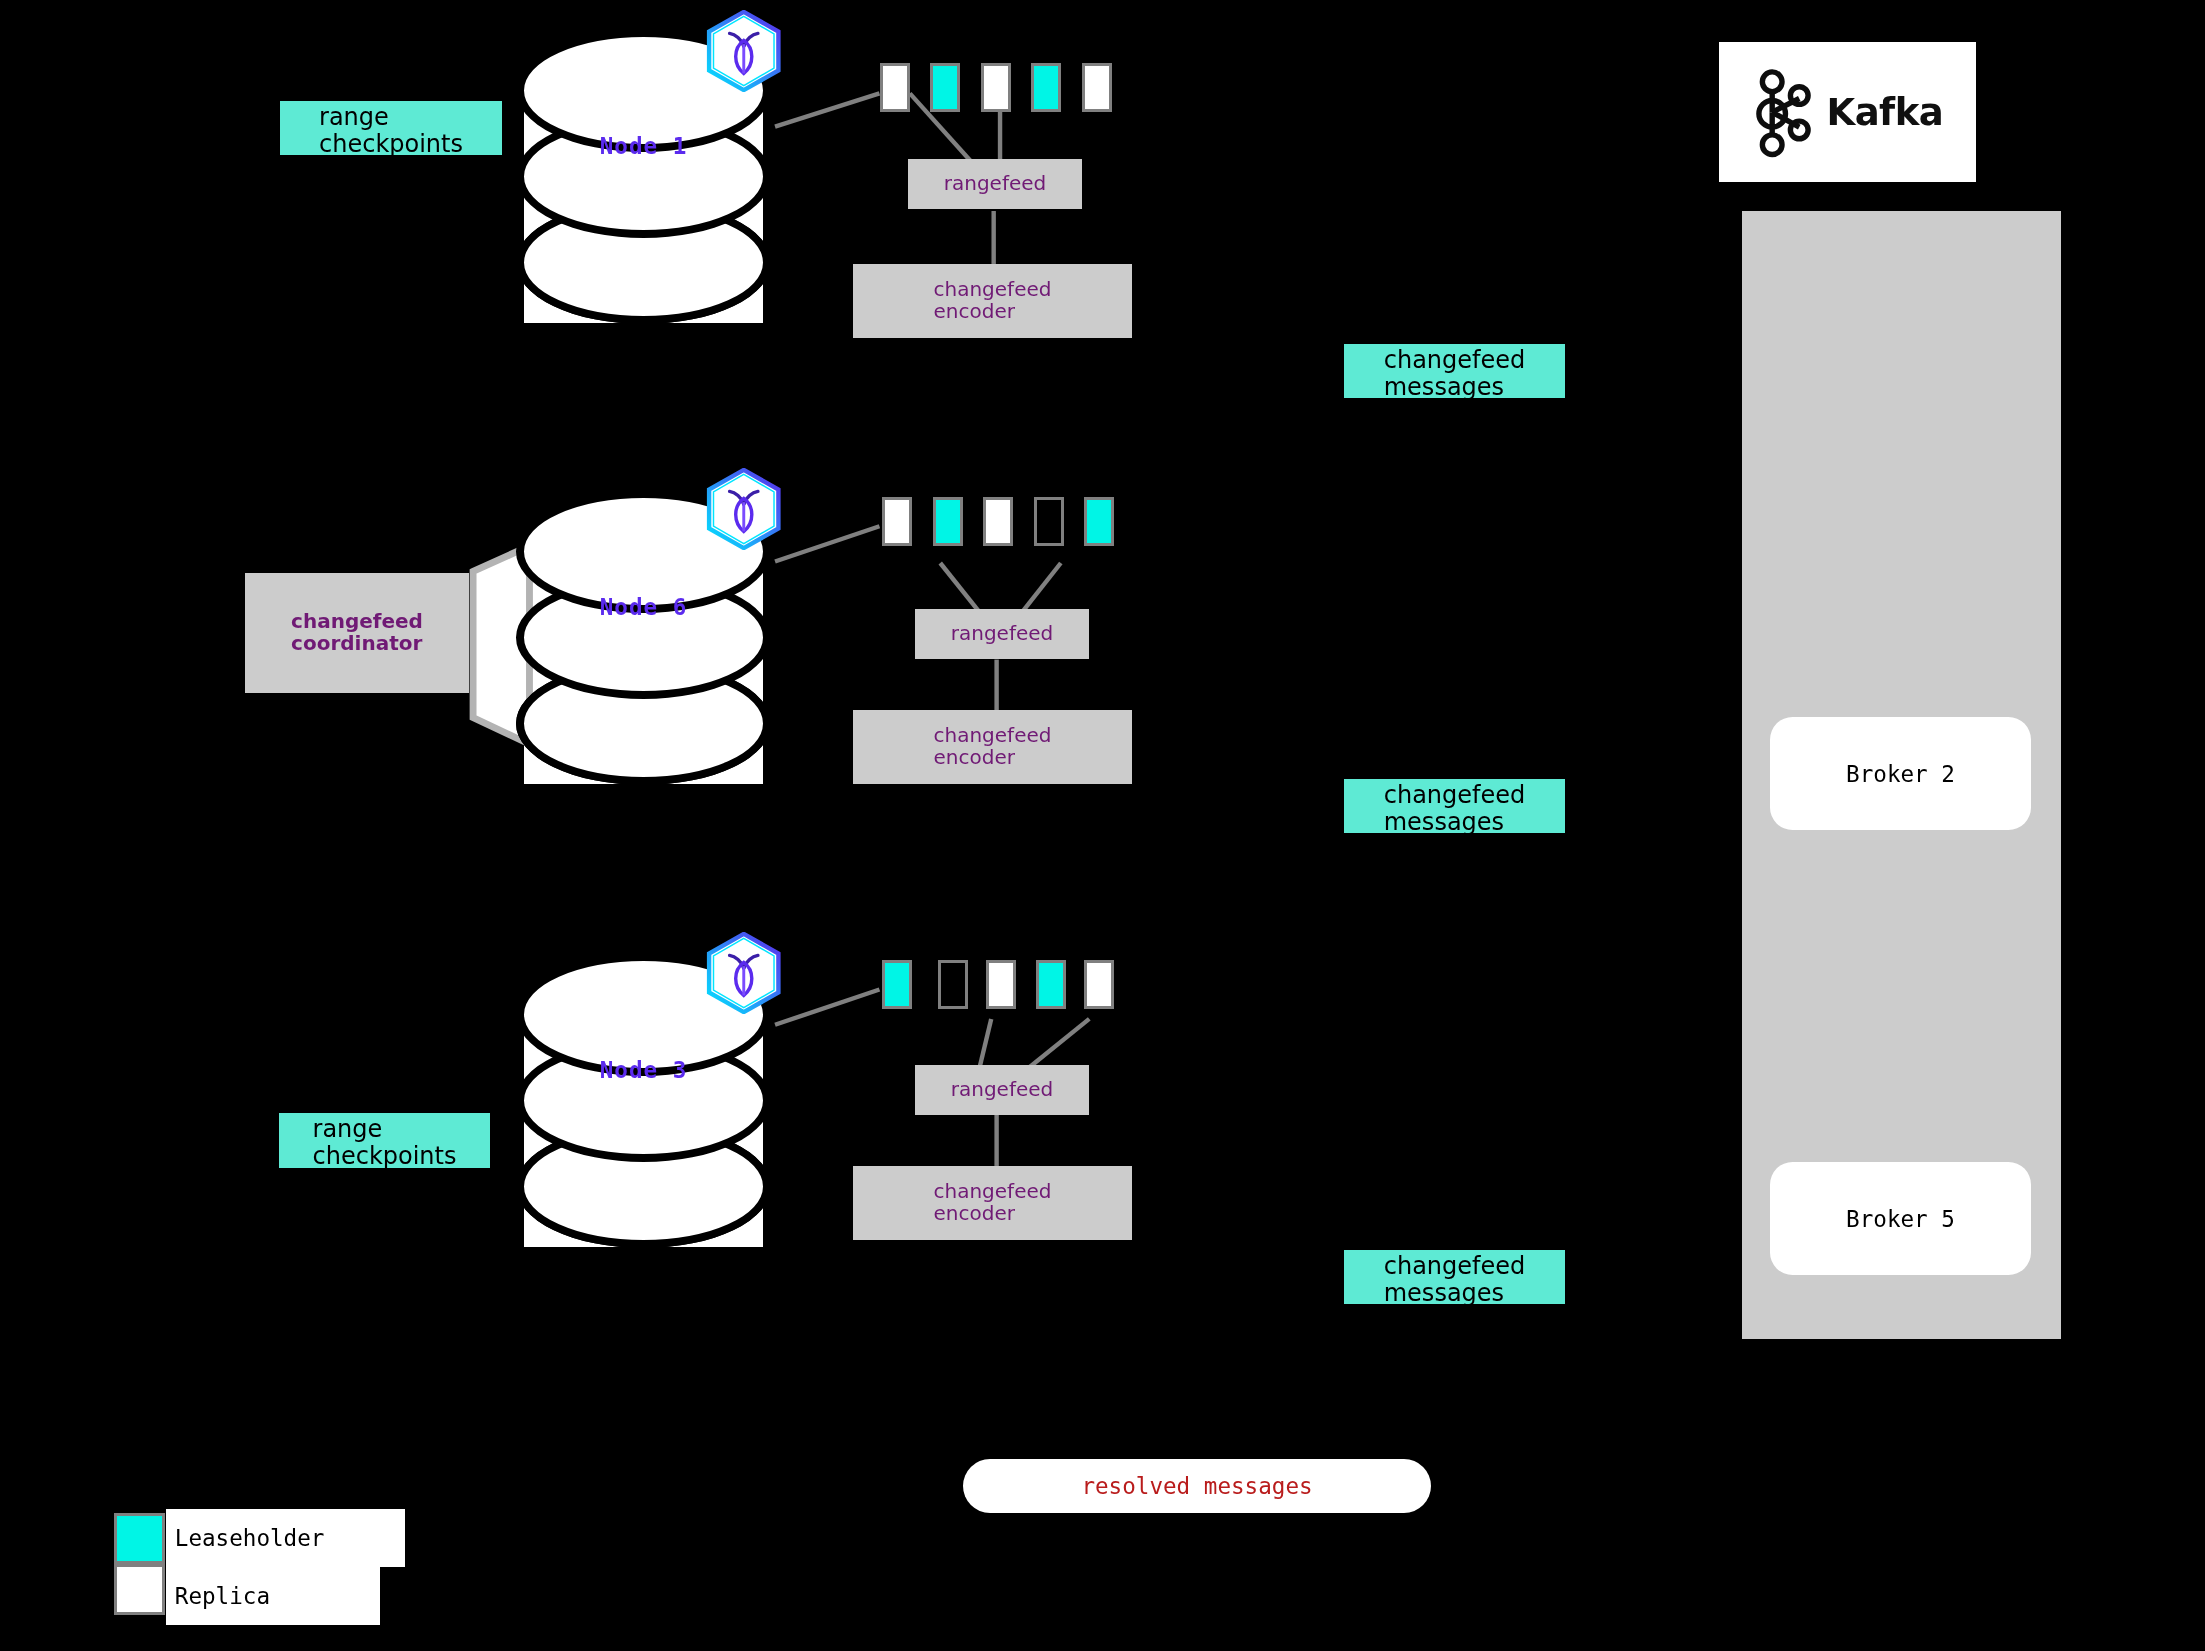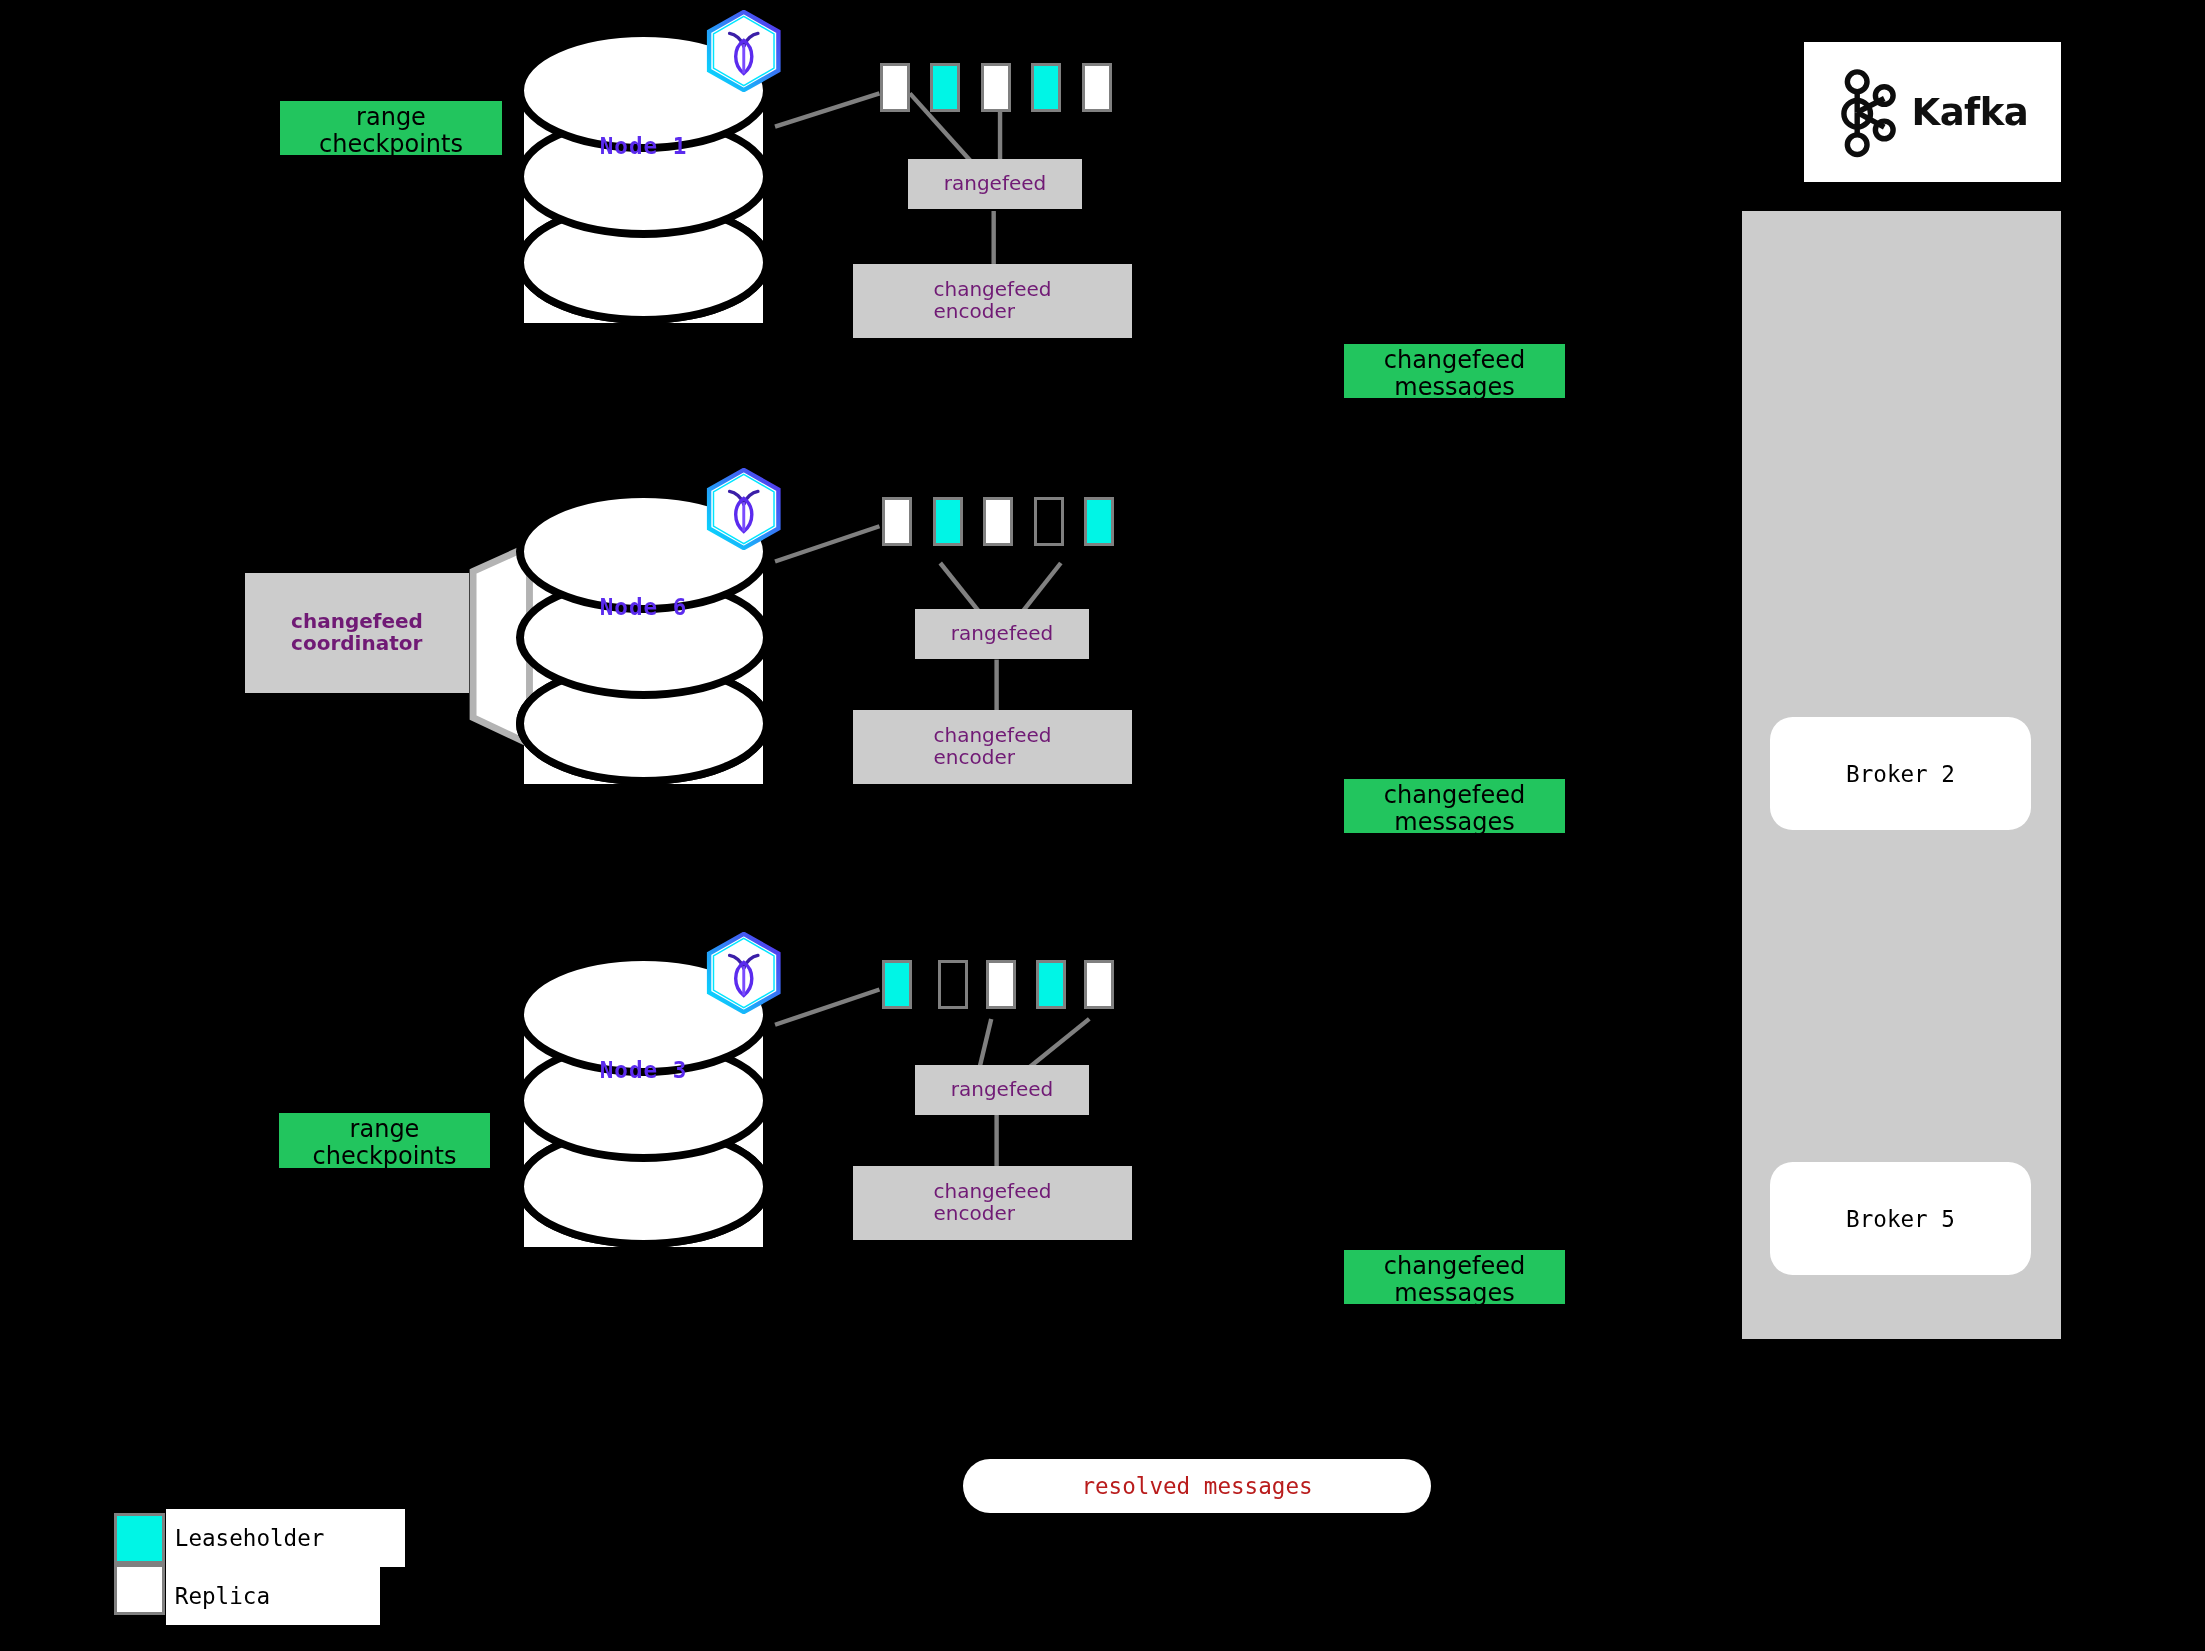--- a/index.html
+++ b/index.html
@@ -54,23 +54,23 @@
   .graybox{
     position:absolute;background:#cccccc;color:#701a75;
     display:flex;align-items:center;justify-content:center;
     font-family:"DejaVu Sans", sans-serif;font-size:20px;line-height:1.08;
     white-space:pre-line;
   }
   .graybox.bold{font-weight:bold;}
 
   
   .whitelabel{
-    position:absolute;background:#22c55e;color:#000;overflow:visible;
+    position:absolute;background:#5eead4;color:#000;overflow:visible;
     font-family:"DejaVu Sans", sans-serif;font-size:24px;line-height:1.12;
-    text-align:center;white-space:pre-line;
+    white-space:pre-line;
   }
   .whitelabel .txt{
     position:absolute;left:50%;transform:translateX(-50%);
     top:2.9px;width:max-content;
   }
 
   
   .kafka-logo-box{
     position:absolute;background:#fff;display:flex;align-items:center;
     justify-content:center;gap:10.8px;
@@ -265,21 +265,21 @@
   </div>
   <div class="whitelabel" style="left:1344px;top:779px;width:221px;height:54px;">
     <div class="txt">changefeed
 messages</div>
   </div>
   <div class="whitelabel" style="left:1344px;top:1250px;width:221px;height:54px;">
     <div class="txt">changefeed
 messages</div>
   </div>
 
-  <div class="kafka-logo-box" style="left:1804px;top:42px;width:257px;height:140px;">
+  <div class="kafka-logo-box" style="left:1719px;top:42px;width:257px;height:140px;">
     <svg width="64" height="91" viewBox="0 0 130 185">
       <g stroke="#0d0d0d" stroke-width="11" fill="none">
         <line x1="41" y1="50" x2="41" y2="92"></line>
         <line x1="41" y1="92" x2="96" y2="64"></line>
         <line x1="41" y1="92" x2="96" y2="122"></line>
         <line x1="41" y1="92" x2="41" y2="140"></line>
       </g>
       <g fill="none" stroke="#0d0d0d" stroke-width="11">
         <circle cx="41" cy="30" r="20"></circle>
         <circle cx="96" cy="58" r="18"></circle>

